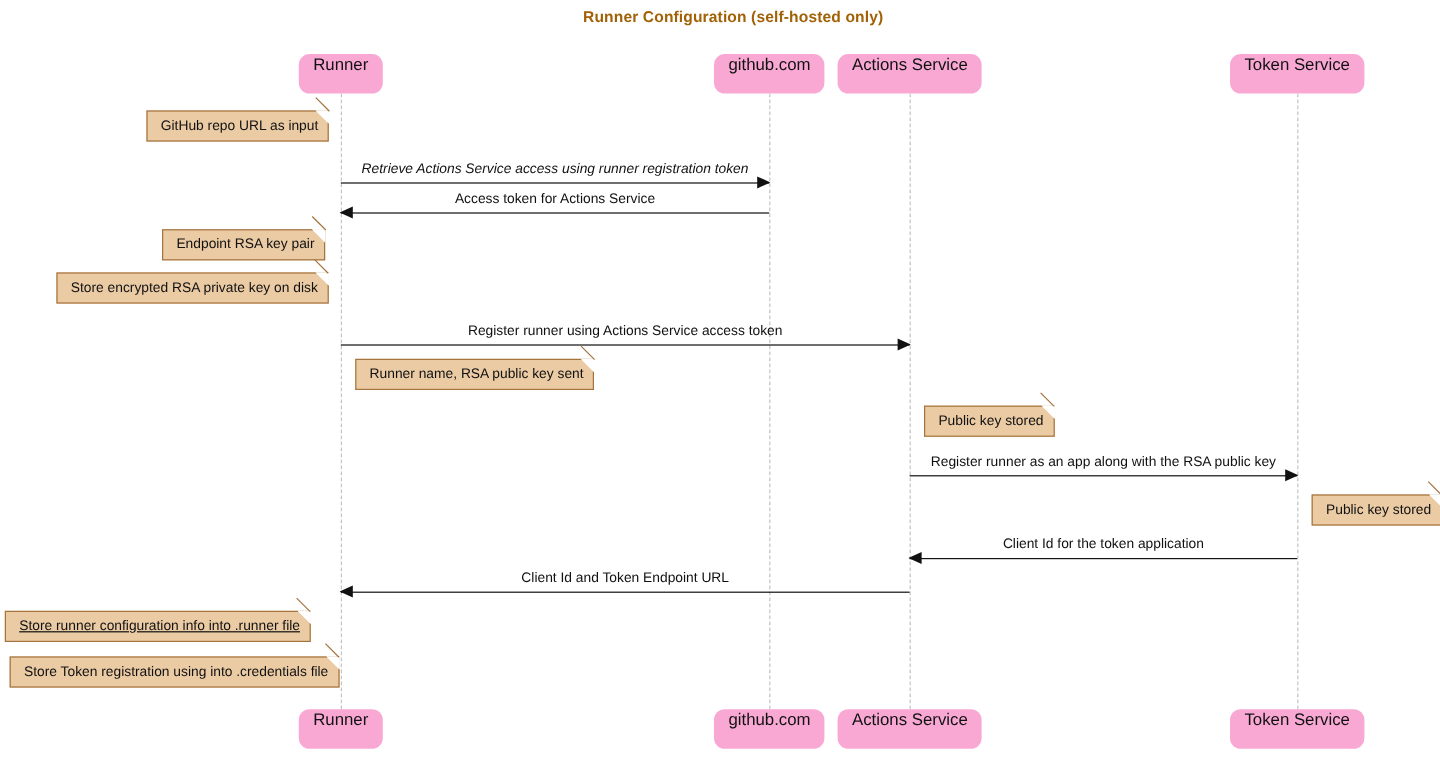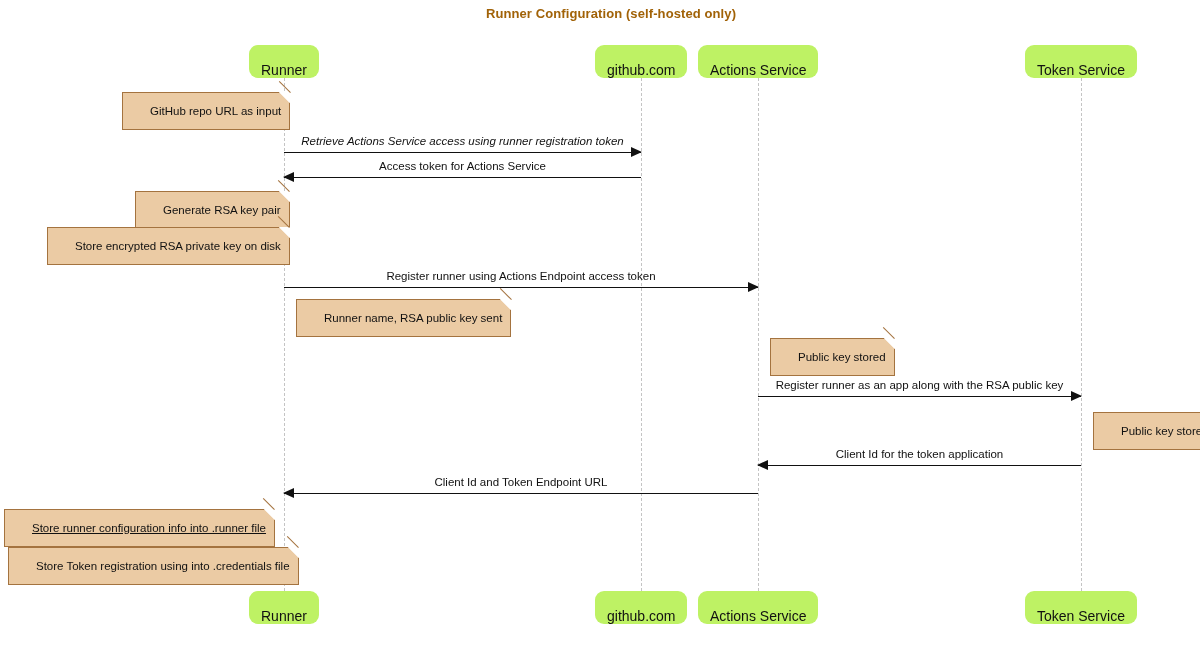--- a/index.html
+++ b/index.html
@@ -34,43 +34,43 @@
   .lifeline {
     position: absolute;
     width: 0;
     border-left: 1px dashed #c4c4c4;
   }
   
   .participant {
     position: absolute;
     height: 33px;
     border-radius: 9px;
-    background: #bef264;
+    background: #f9a8d4;
     color: #111111;
     font-size: 14px;
     display: flex;
-    align-items: flex-end;
+    align-items: flex-start;
     justify-content: center;
     white-space: nowrap;
     box-sizing: border-box;
     padding: 0 12px;
   }
   
   .note {
     position: absolute;
     background: #ebcba4;
     border: 1px solid #a4733f;
     box-sizing: border-box;
     font-size: 11.5px;
     color: #111111;
     white-space: nowrap;
     display: flex;
     align-items: center;
-    padding: 0 8px 0 27px;
-    height: 38px;
+    padding: 0 8px 0 11px;
+    height: 26px;
   }
   .note .fold-tri {
     position: absolute;
     top: -1px;
     right: -1px;
     width: 0;
     height: 0;
     border-left: 11px solid transparent;
     border-top: 11px solid #ffffff;
   }
@@ -158,21 +158,21 @@
         <div class="label">Retrieve Actions Service access using runner registration token</div>
       </div>
       <div class="msg" style="left: 284px; width: 357px; top: 177px; text-decoration: underline;">
         <div class="line"></div>
         <div class="head-l"></div>
         <div class="label">Access token for Actions Service</div>
       </div>
       <div class="msg" style="left: 284px; width: 474px; top: 287px;">
         <div class="line"></div>
         <div class="head-r"></div>
-        <div class="label">Register runner using Actions Endpoint access token</div>
+        <div class="label">Register runner using Actions Service access token</div>
       </div>
       <div class="msg" style="left: 758px; width: 323px; top: 396px; text-decoration: underline;">
         <div class="line"></div>
         <div class="head-r"></div>
         <div class="label">Register runner as an app along with the RSA public key</div>
       </div>
       <div class="msg" style="left: 758px; width: 323px; top: 465px;">
         <div class="line"></div>
         <div class="head-l"></div>
         <div class="label">Client Id for the token application</div>
@@ -182,21 +182,21 @@
         <div class="head-l"></div>
         <div class="label">Client Id and Token Endpoint URL</div>
       </div>
       <div class="note" style="top: 92px; left: 122px;">
         <span>GitHub repo URL as input</span>
         <span class="fold-tri"></span>
         <span style="position: absolute; top: -1px; right: -1px; width: 0px; height: 0px; border-left: 11px solid transparent; border-top: 11px solid rgb(255, 255, 255);"></span>
         <span style="position: absolute; top: -1px; right: -1px; width: 15.5px; height: 1px; background: rgb(164, 115, 63); transform: rotate(45deg); transform-origin: right top;"></span>
       </div>
       <div class="note" style="top: 191px; left: 135px;">
-        <span>Generate RSA key pair</span>
+        <span>Endpoint RSA key pair</span>
         <span class="fold-tri"></span>
         <span style="position: absolute; top: -1px; right: -1px; width: 0px; height: 0px; border-left: 11px solid transparent; border-top: 11px solid rgb(255, 255, 255);"></span>
         <span style="position: absolute; top: -1px; right: -1px; width: 15.5px; height: 1px; background: rgb(164, 115, 63); transform: rotate(45deg); transform-origin: right top;"></span>
       </div>
       <div class="note" style="top: 227px; left: 47px;">
         <span>Store encrypted RSA private key on disk</span>
         <span class="fold-tri"></span>
         <span style="position: absolute; top: -1px; right: -1px; width: 0px; height: 0px; border-left: 11px solid transparent; border-top: 11px solid rgb(255, 255, 255);"></span>
         <span style="position: absolute; top: -1px; right: -1px; width: 15.5px; height: 1px; background: rgb(164, 115, 63); transform: rotate(45deg); transform-origin: right top;"></span>
       </div>

